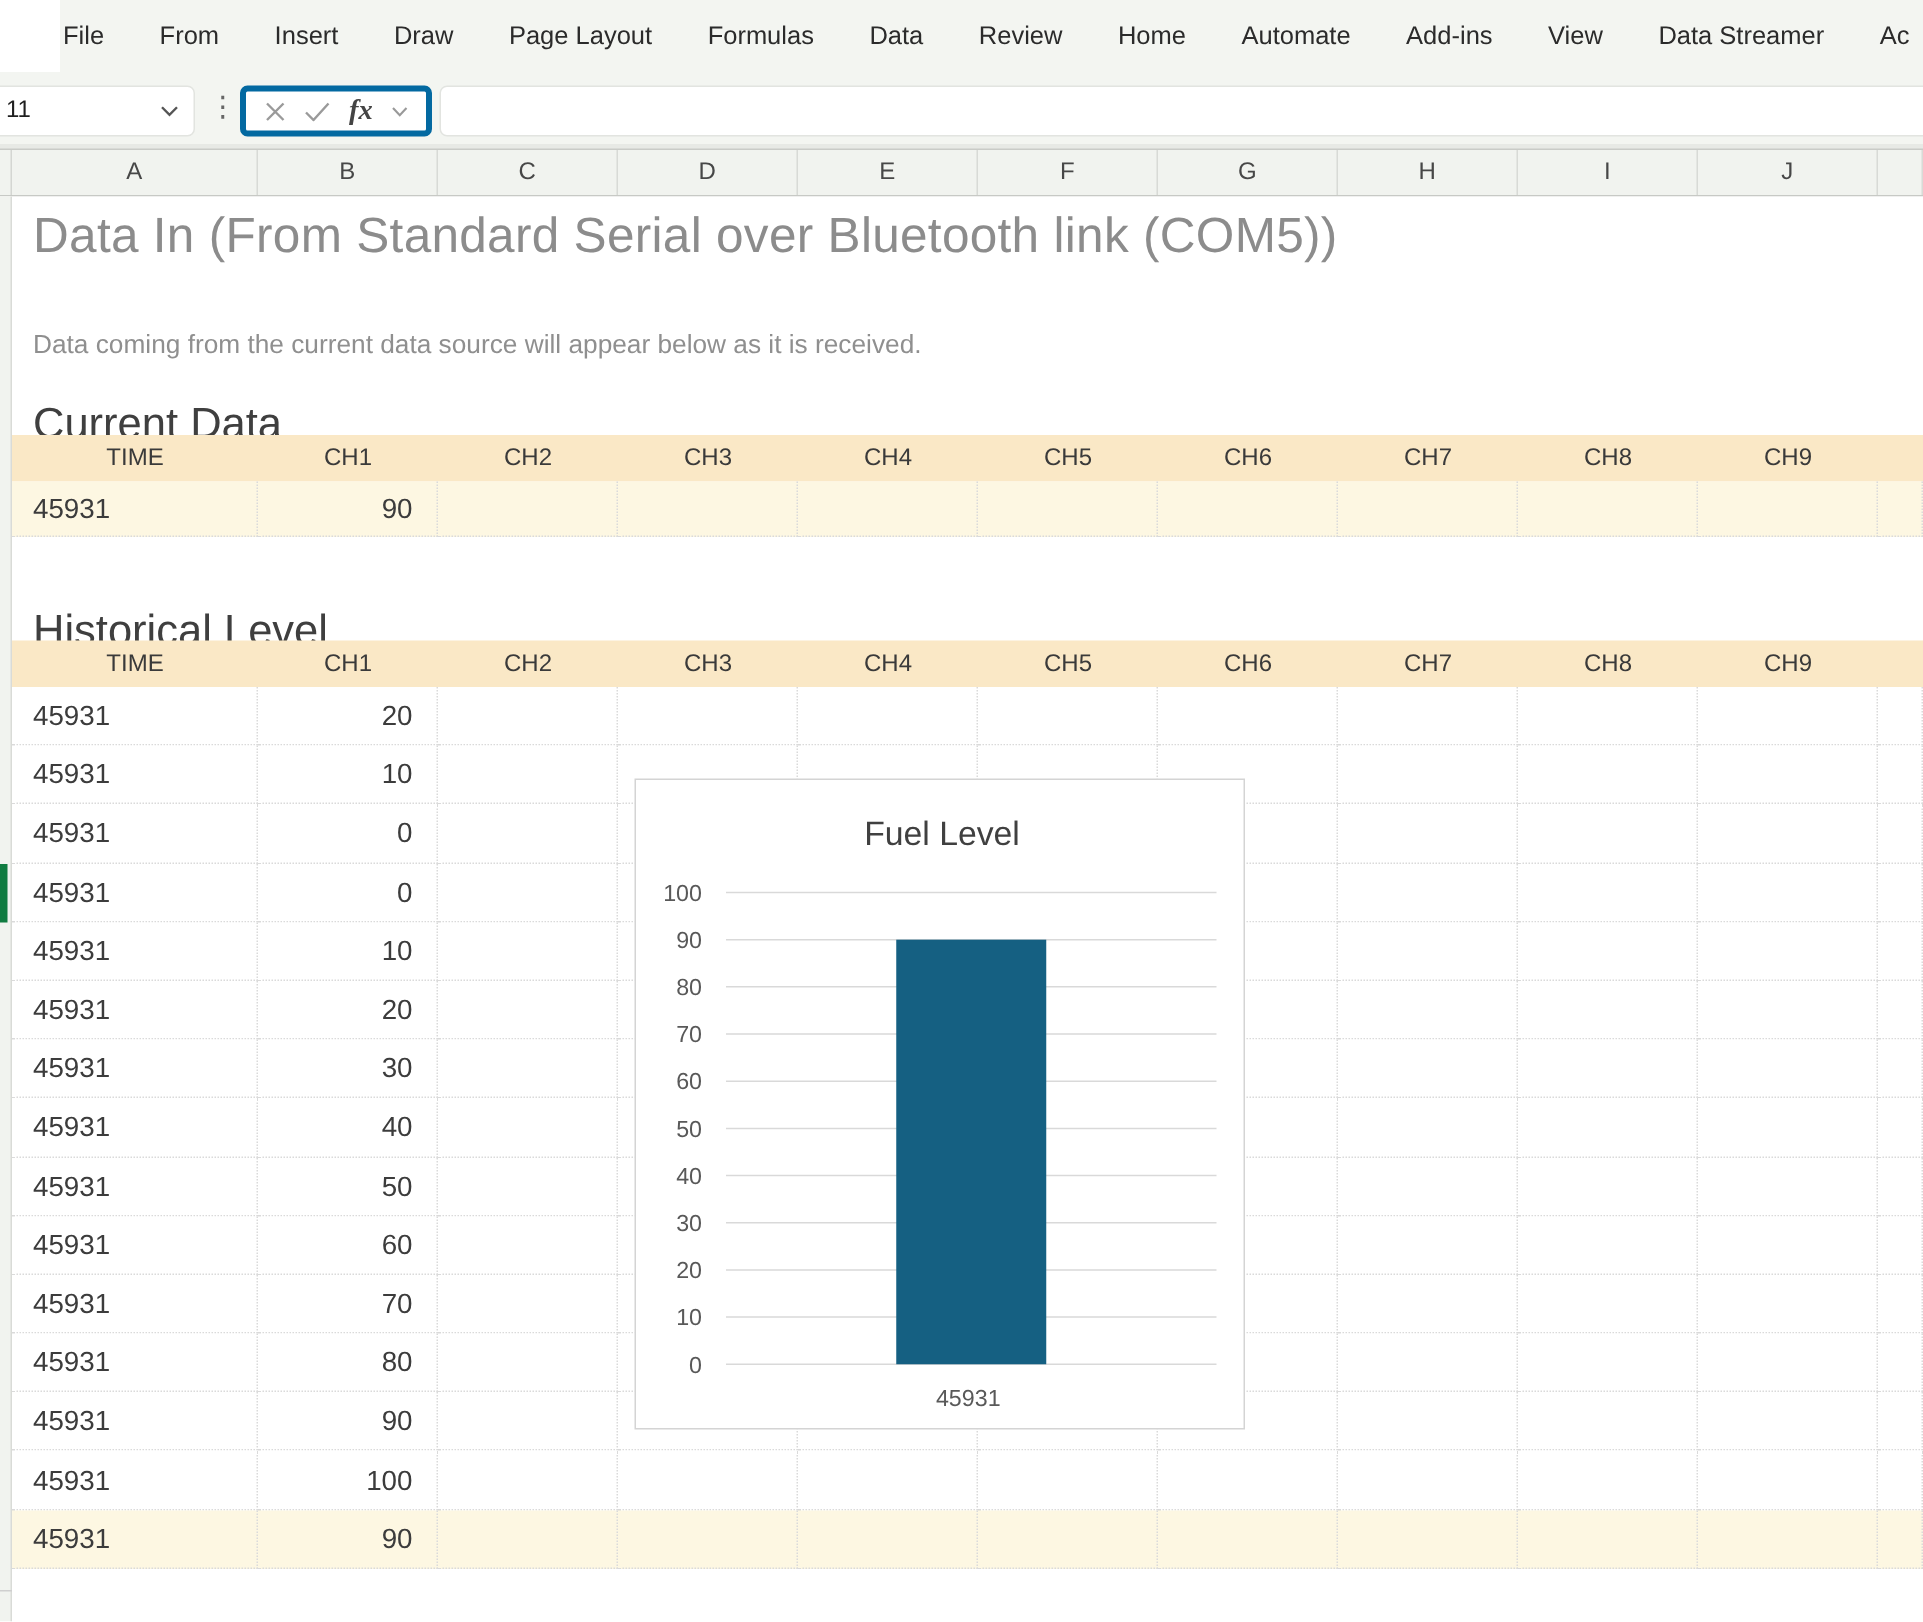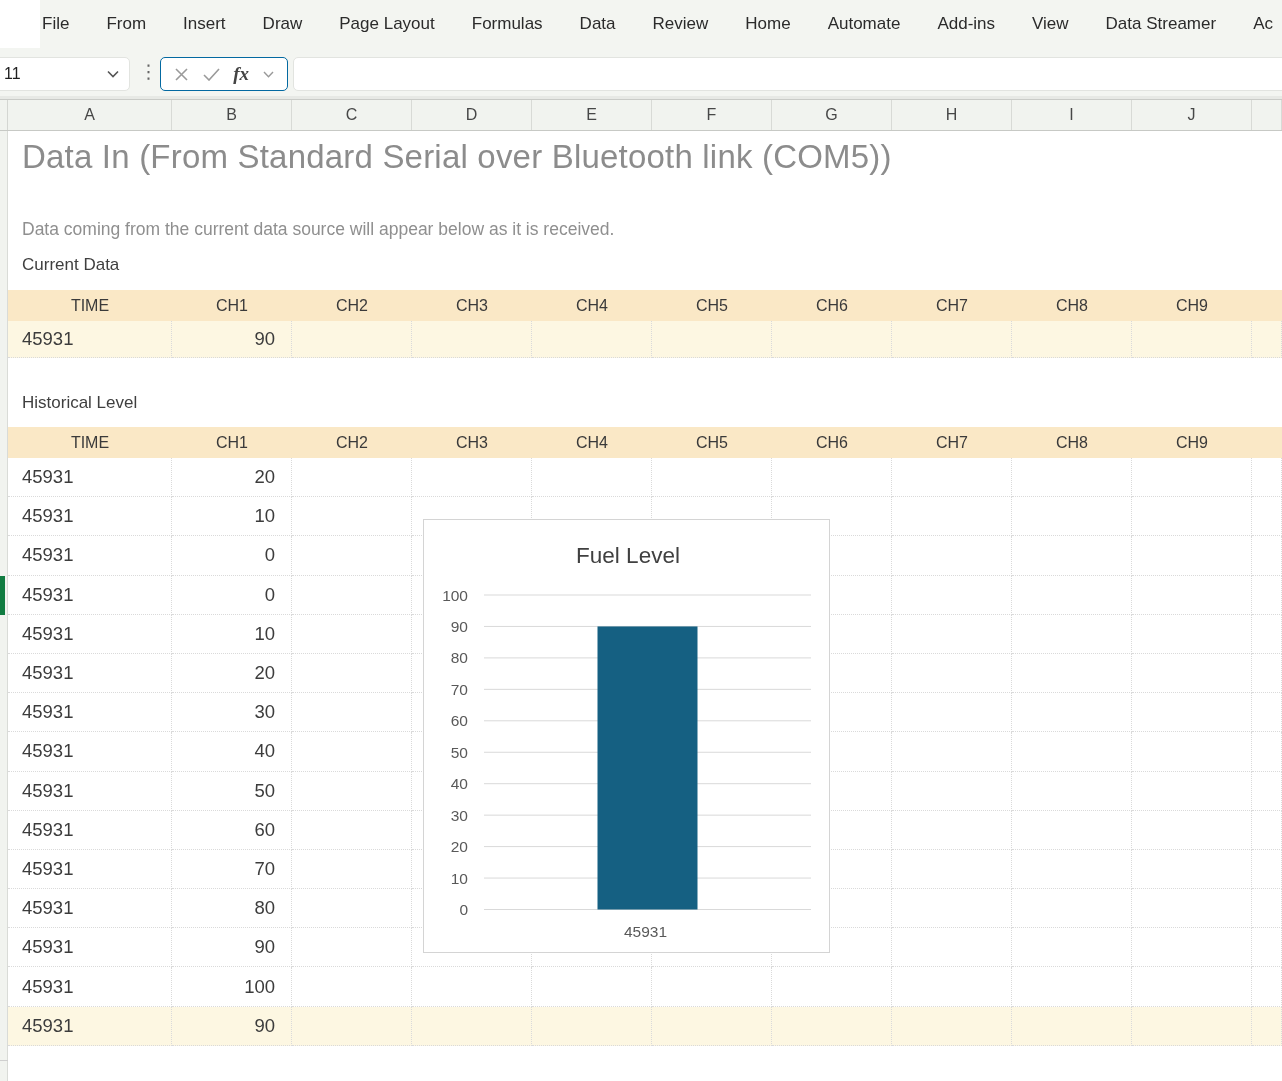--- a/index.html
+++ b/index.html
@@ -18,21 +18,21 @@
   .chrome-sep{position:absolute;left:0;top:96px;width:1282px;height:4px;background:#e7e9e5;border-bottom:1px solid #c9cbc7;box-sizing:border-box;}
   .name-box{
     position:absolute;left:-30px;top:57px;width:160px;height:34px;background:#fff;
     border:1px solid #e2e4e0;border-radius:5px;display:flex;align-items:center;box-sizing:border-box;
   }
   .name-box .nb-text{padding-left:33px;font-size:16px;color:#1f1f1f;flex:1;}
   .icon-svg{display:block;}
   .dots{position:absolute;left:139px;top:59px;font-size:19px;color:#666;line-height:26px;}
   .fx-group{
     position:absolute;left:160px;top:57px;width:128px;height:34px;background:#fff;
-    border:1px solid #0369a1;border-radius:5px;display:flex;align-items:center;justify-content:space-evenly;box-sizing:border-box;
+    border:4px solid #0369a1;border-radius:5px;display:flex;align-items:center;justify-content:space-evenly;box-sizing:border-box;
   }
   .fx-label{font-family:"Liberation Serif", serif;font-style:italic;font-weight:bold;font-size:19px;color:#444;}
   .formula-input{
     position:absolute;left:293px;top:57px;width:1000px;height:34px;background:#fff;
     border:1px solid #e2e4e0;border-radius:5px;box-sizing:border-box;font-size:15px;padding:0 10px;outline:none;
   }
   
   .col-headers{
     position:absolute;left:0;top:100px;width:1282px;height:31px;background:#f1f3ef;
     border-bottom:1px solid #c7c9c5;box-sizing:border-box;display:flex;
@@ -43,21 +43,21 @@
     display:flex;align-items:center;justify-content:center;font-size:16px;color:#474747;
     border-right:1px solid #d8dad6;box-sizing:border-box;
   }
   
   .sheet-bg{position:absolute;left:0;top:131px;width:1282px;height:950px;background:#fff;}
   .row-strip{position:absolute;left:0;top:131px;width:8px;height:950px;background:#f1f3ef;border-right:1px solid #d9dbd7;box-sizing:border-box;}
   .row-strip-tick{position:absolute;left:0;top:1060px;width:8px;height:1px;background:#cfcfcf;}
   .selection-bar{position:absolute;left:0;top:576px;width:5px;height:39px;background:var(--accent_green);}
   .sheet-title{position:absolute;left:22px;top:138px;font-size:33px;font-weight:400;color:var(--title_text);letter-spacing:0.2px;}
   .sheet-subtitle{position:absolute;left:22px;top:194px;font-size:17.5px;color:#8f8f8f;margin-top:25px;}
-  .section-heading{position:absolute;left:22px;font-size:17px;color:#3f3f3f;}
+  .section-heading{position:absolute;left:22px;font-size:29px;color:#3f3f3f;margin-top:12px;}
   .h-current{top:255px;}
   .h-hist{top:393px;}
   
   .dtable{position:absolute;left:8px;display:grid;grid-template-columns:164px repeat(9,120px) 30px;}
   .current-table{top:290px;grid-template-rows:31px 37px;}
   .hist-table{top:427px;grid-template-rows:31px repeat(15,39.2px);}
   .th{
     background:var(--table_header_fill);display:flex;align-items:center;justify-content:center;
     font-size:16px;color:#3a3a3a;
   }

